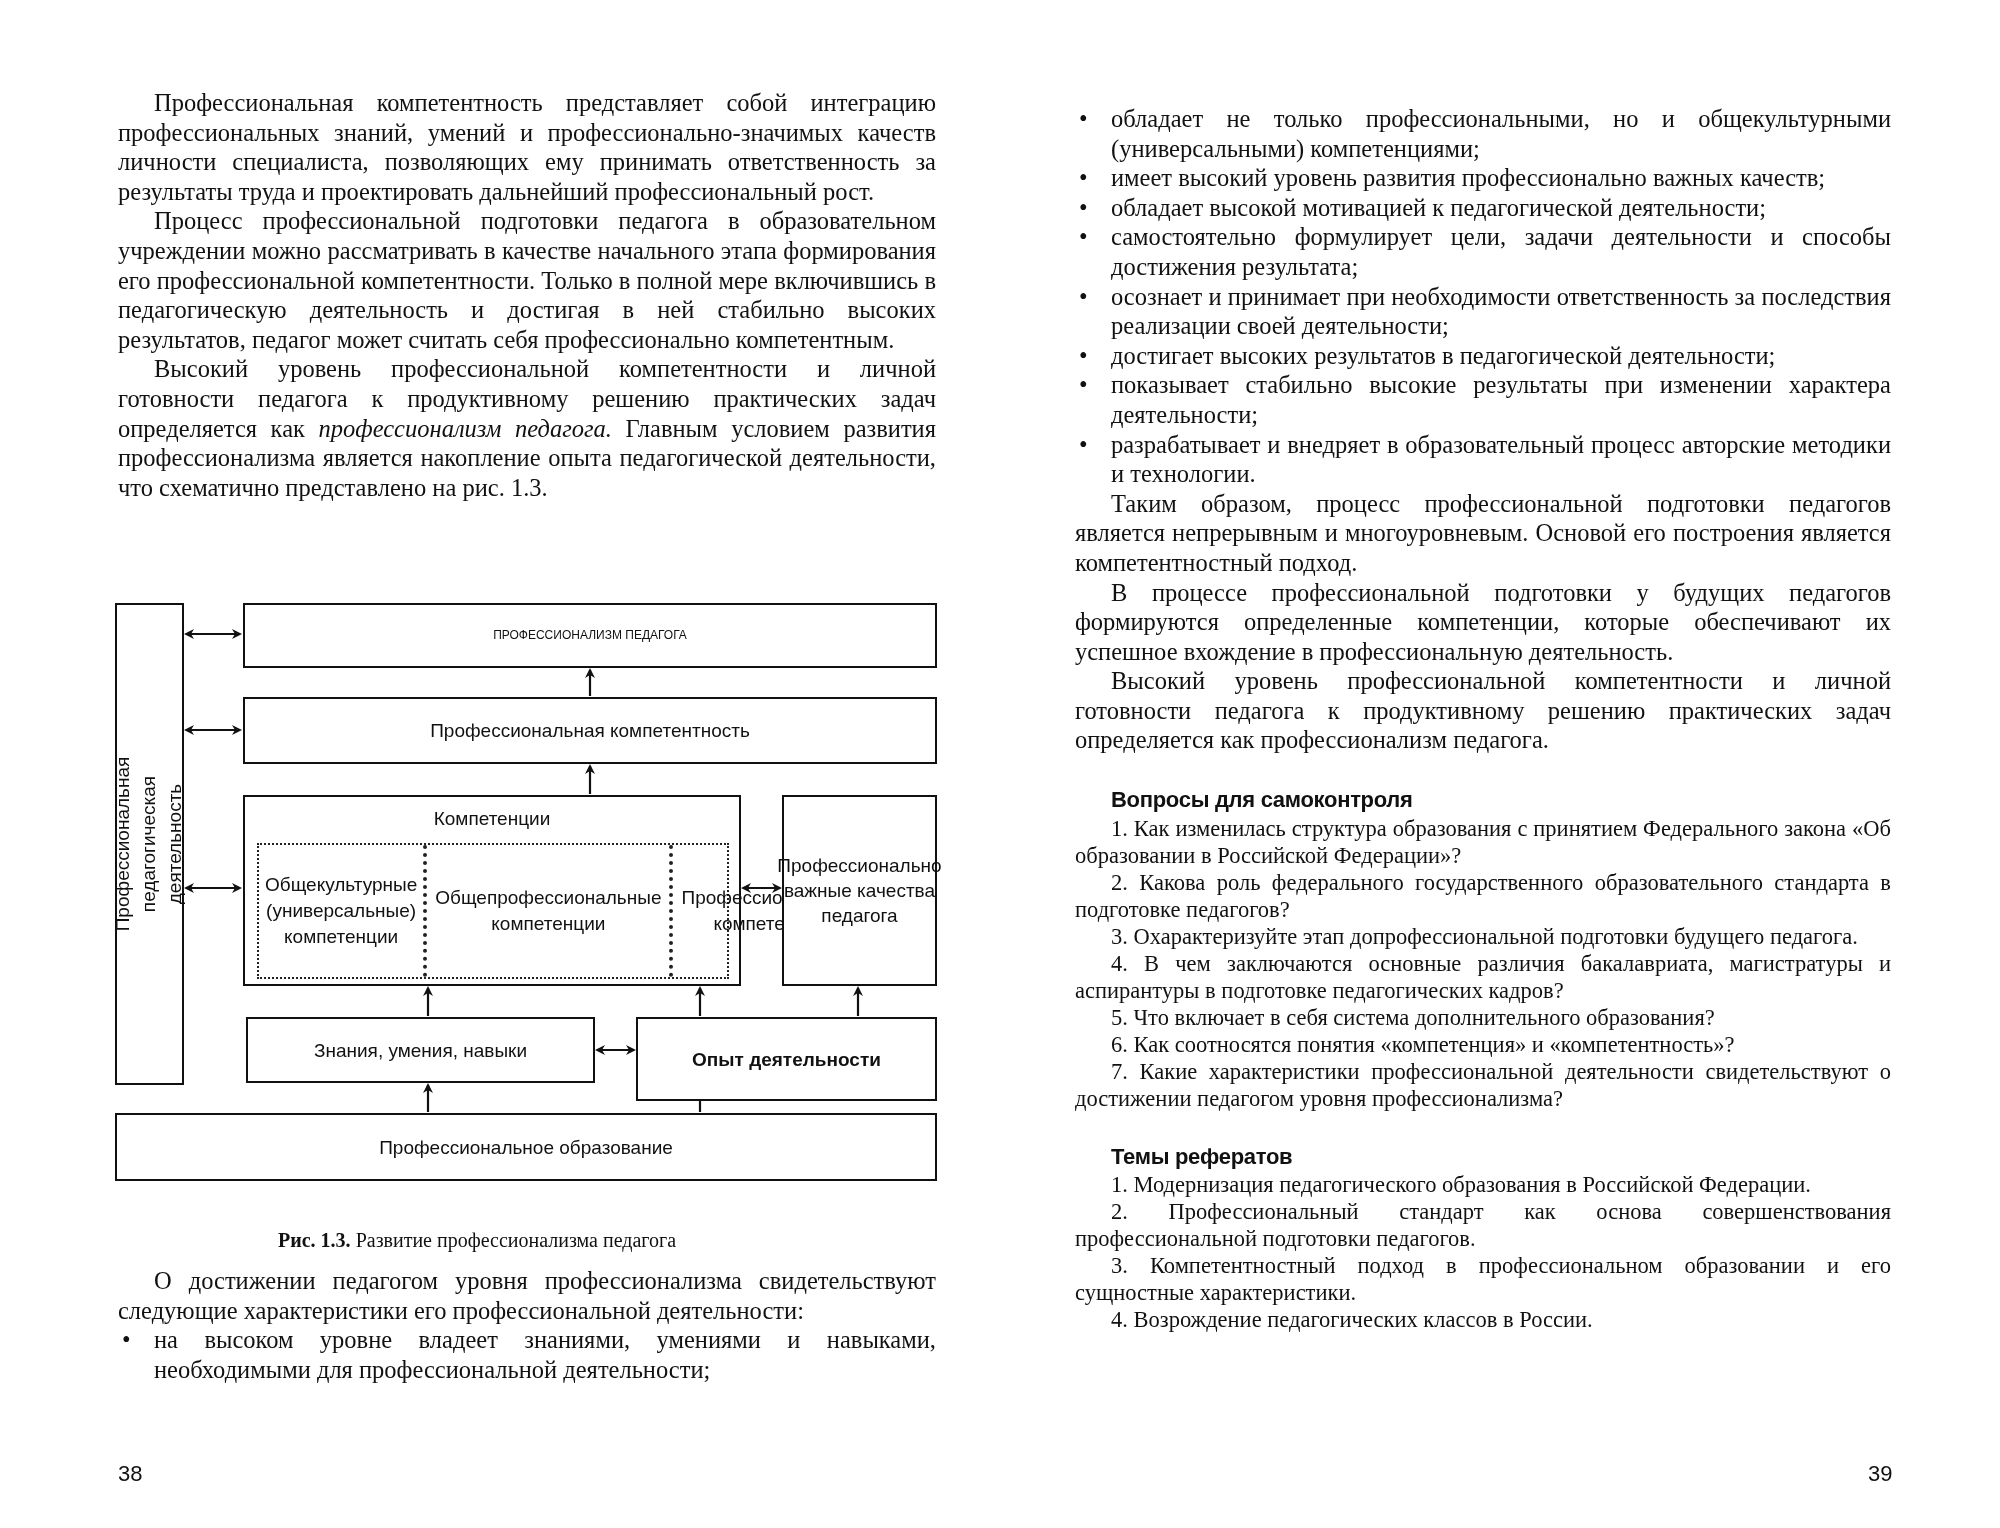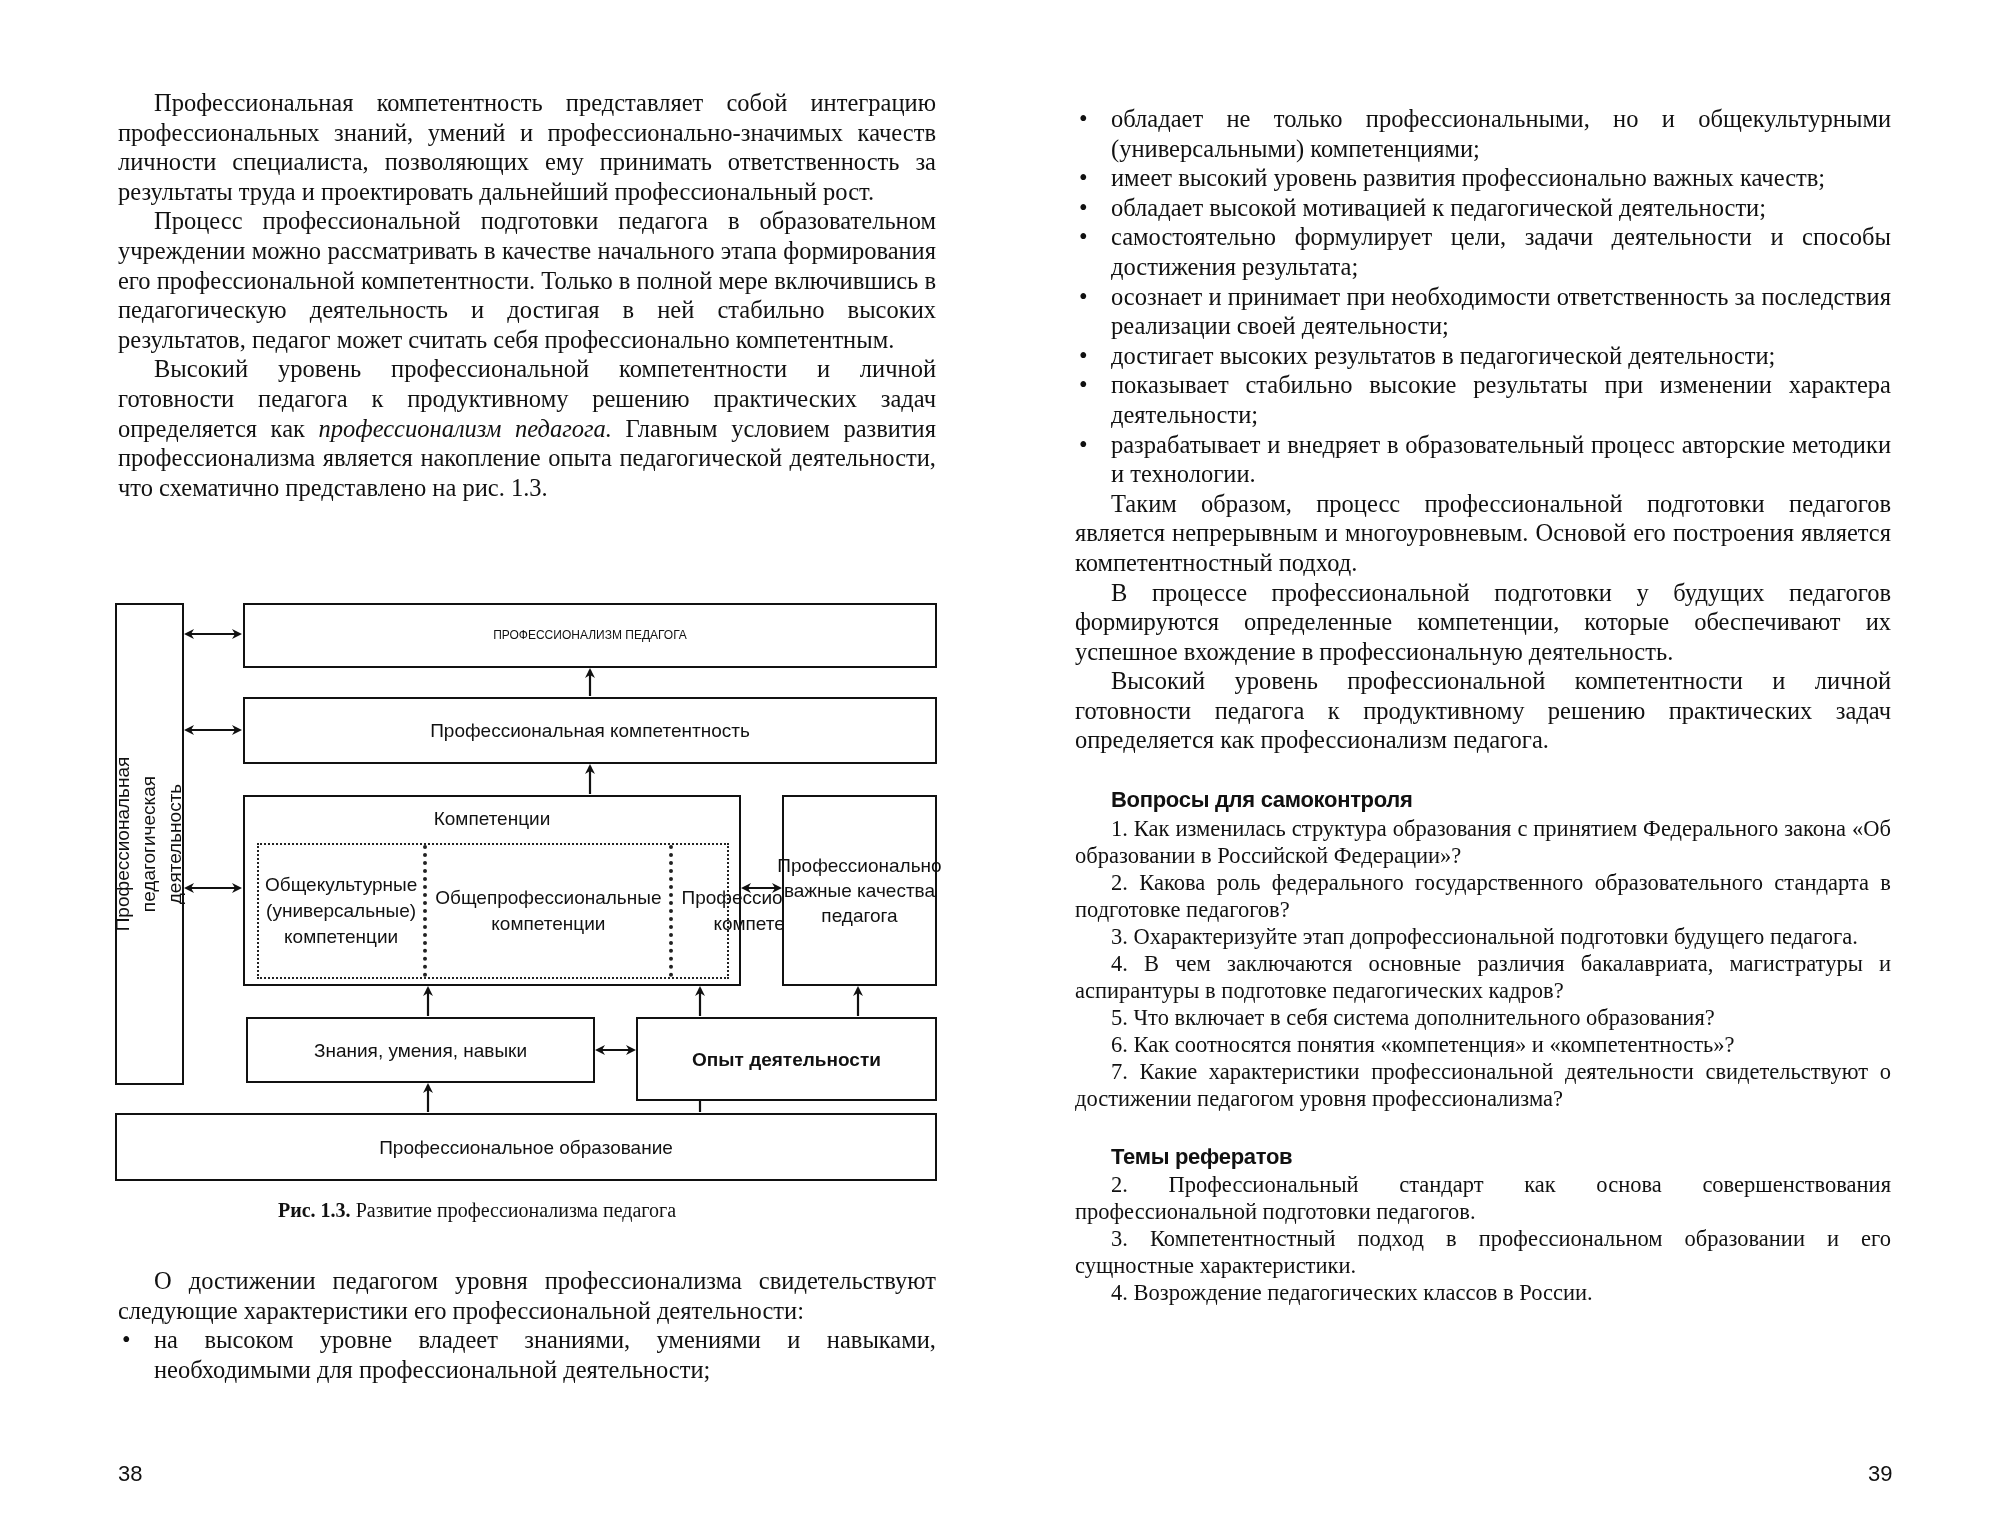--- a/index.html
+++ b/index.html
@@ -92,21 +92,21 @@
     </div>
 
     <div class="box" style="left:636px;top:1017px;width:301px;height:84px;font-weight:bold;">
       <span>Опыт деятельности</span>
     </div>
 
     <div class="box" style="left:115px;top:1113px;width:822px;height:68px;text-align:center;">
       <span>Профессиональное образование</span>
     </div>
 
-    <div class="caption" style="left:278px;top:1199px;">
+    <div class="caption" style="left:278px;top:1229px;">
       <b>Рис. 1.3.</b><span> Развитие профессионализма педагога</span>
     </div>
   </div>
 
   <div class="text-block" style="left:118px;top:1266px;width:818px;">
     <p>О достижении педагогом уровня профессионализма свидетельствуют следующие характеристики его профессиональной деятельности:</p>
     <ul class="bullets">
       <li>на высоком уровне владеет знаниями, умениями и навыками, необходимыми для профессиональной деятельности;</li>
     </ul>
   </div>
@@ -138,20 +138,21 @@
       <p>3. Охарактеризуйте этап допрофессиональной подготовки будущего педагога.</p>
       <p>4. В чем заключаются основные различия бакалавриата, магистратуры и аспирантуры в подготовке педагогических кадров?</p>
       <p>5. Что включает в себя система дополнительного образования?</p>
       <p>6. Как соотносятся понятия «компетенция» и «компетентность»?</p>
       <p>7. Какие характеристики профессиональной деятельности свидетельствуют о достижении педагогом уровня профессионализма?</p>
     </div>
 
     <div style="height:30px;"></div>
     <h3 class="heading">Темы рефератов</h3>
     <div class="num" style="font-size:22.5px;line-height:27px;">
+      <p>1. Модернизация педагогического образования в Российской Федерации.</p>
       <p>2. Профессиональный стандарт как основа совершенствования профессиональной подготовки педагогов.</p>
       <p>3. Компетентностный подход в профессиональном образовании и его сущностные характеристики.</p>
       <p>4. Возрождение педагогических классов в России.</p>
     </div>
   </div>
 
   <div class="page-number" style="left:868px;top:1461px;">39</div>
 </div>
 
 </body></html>

